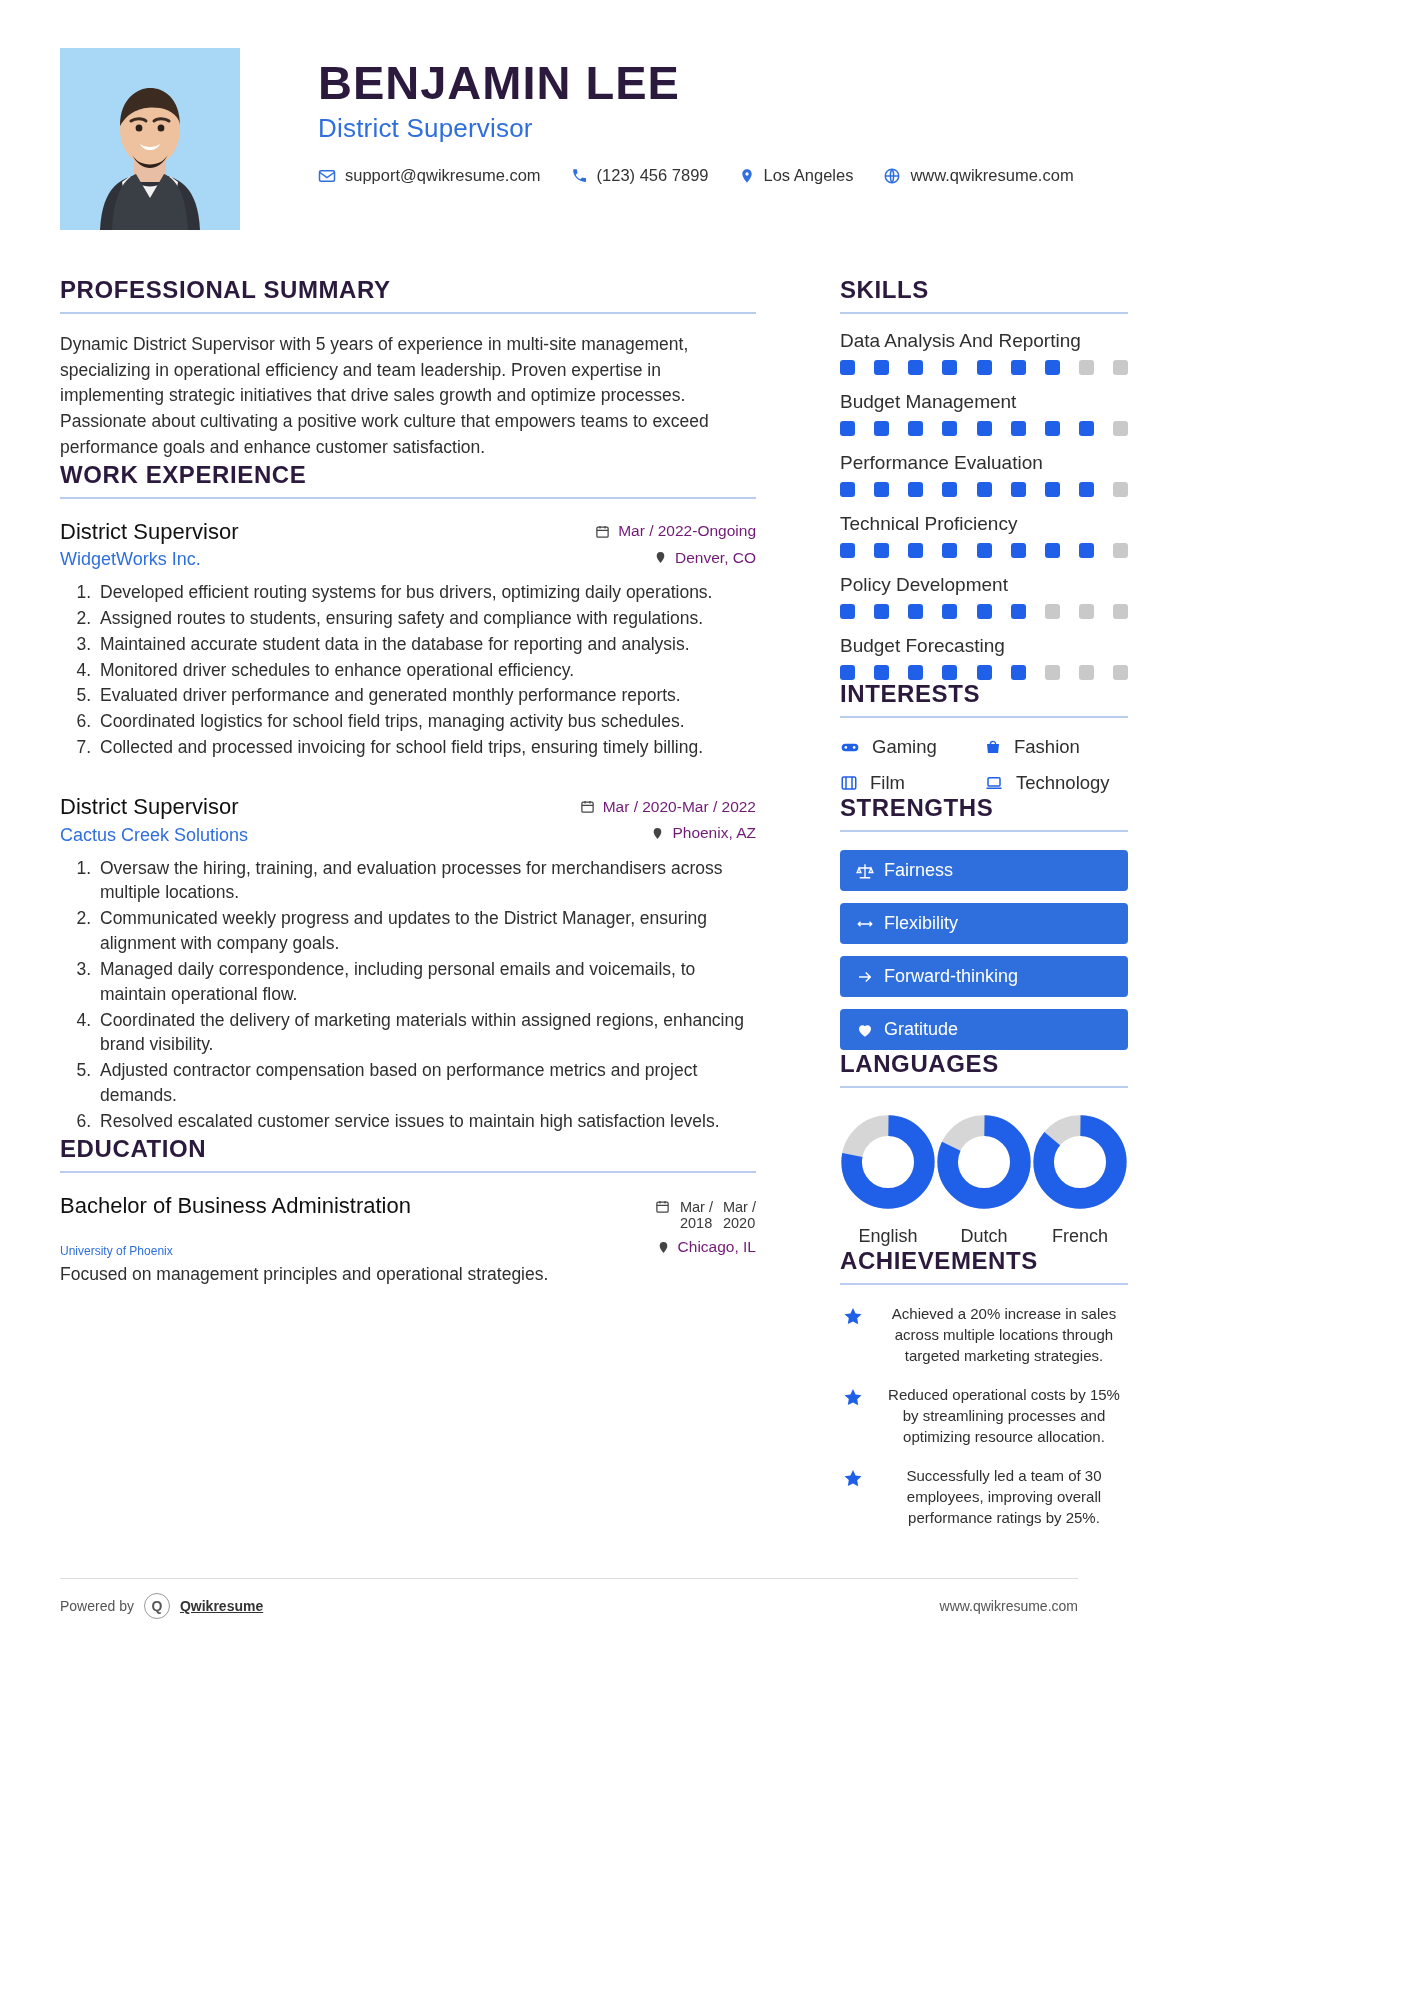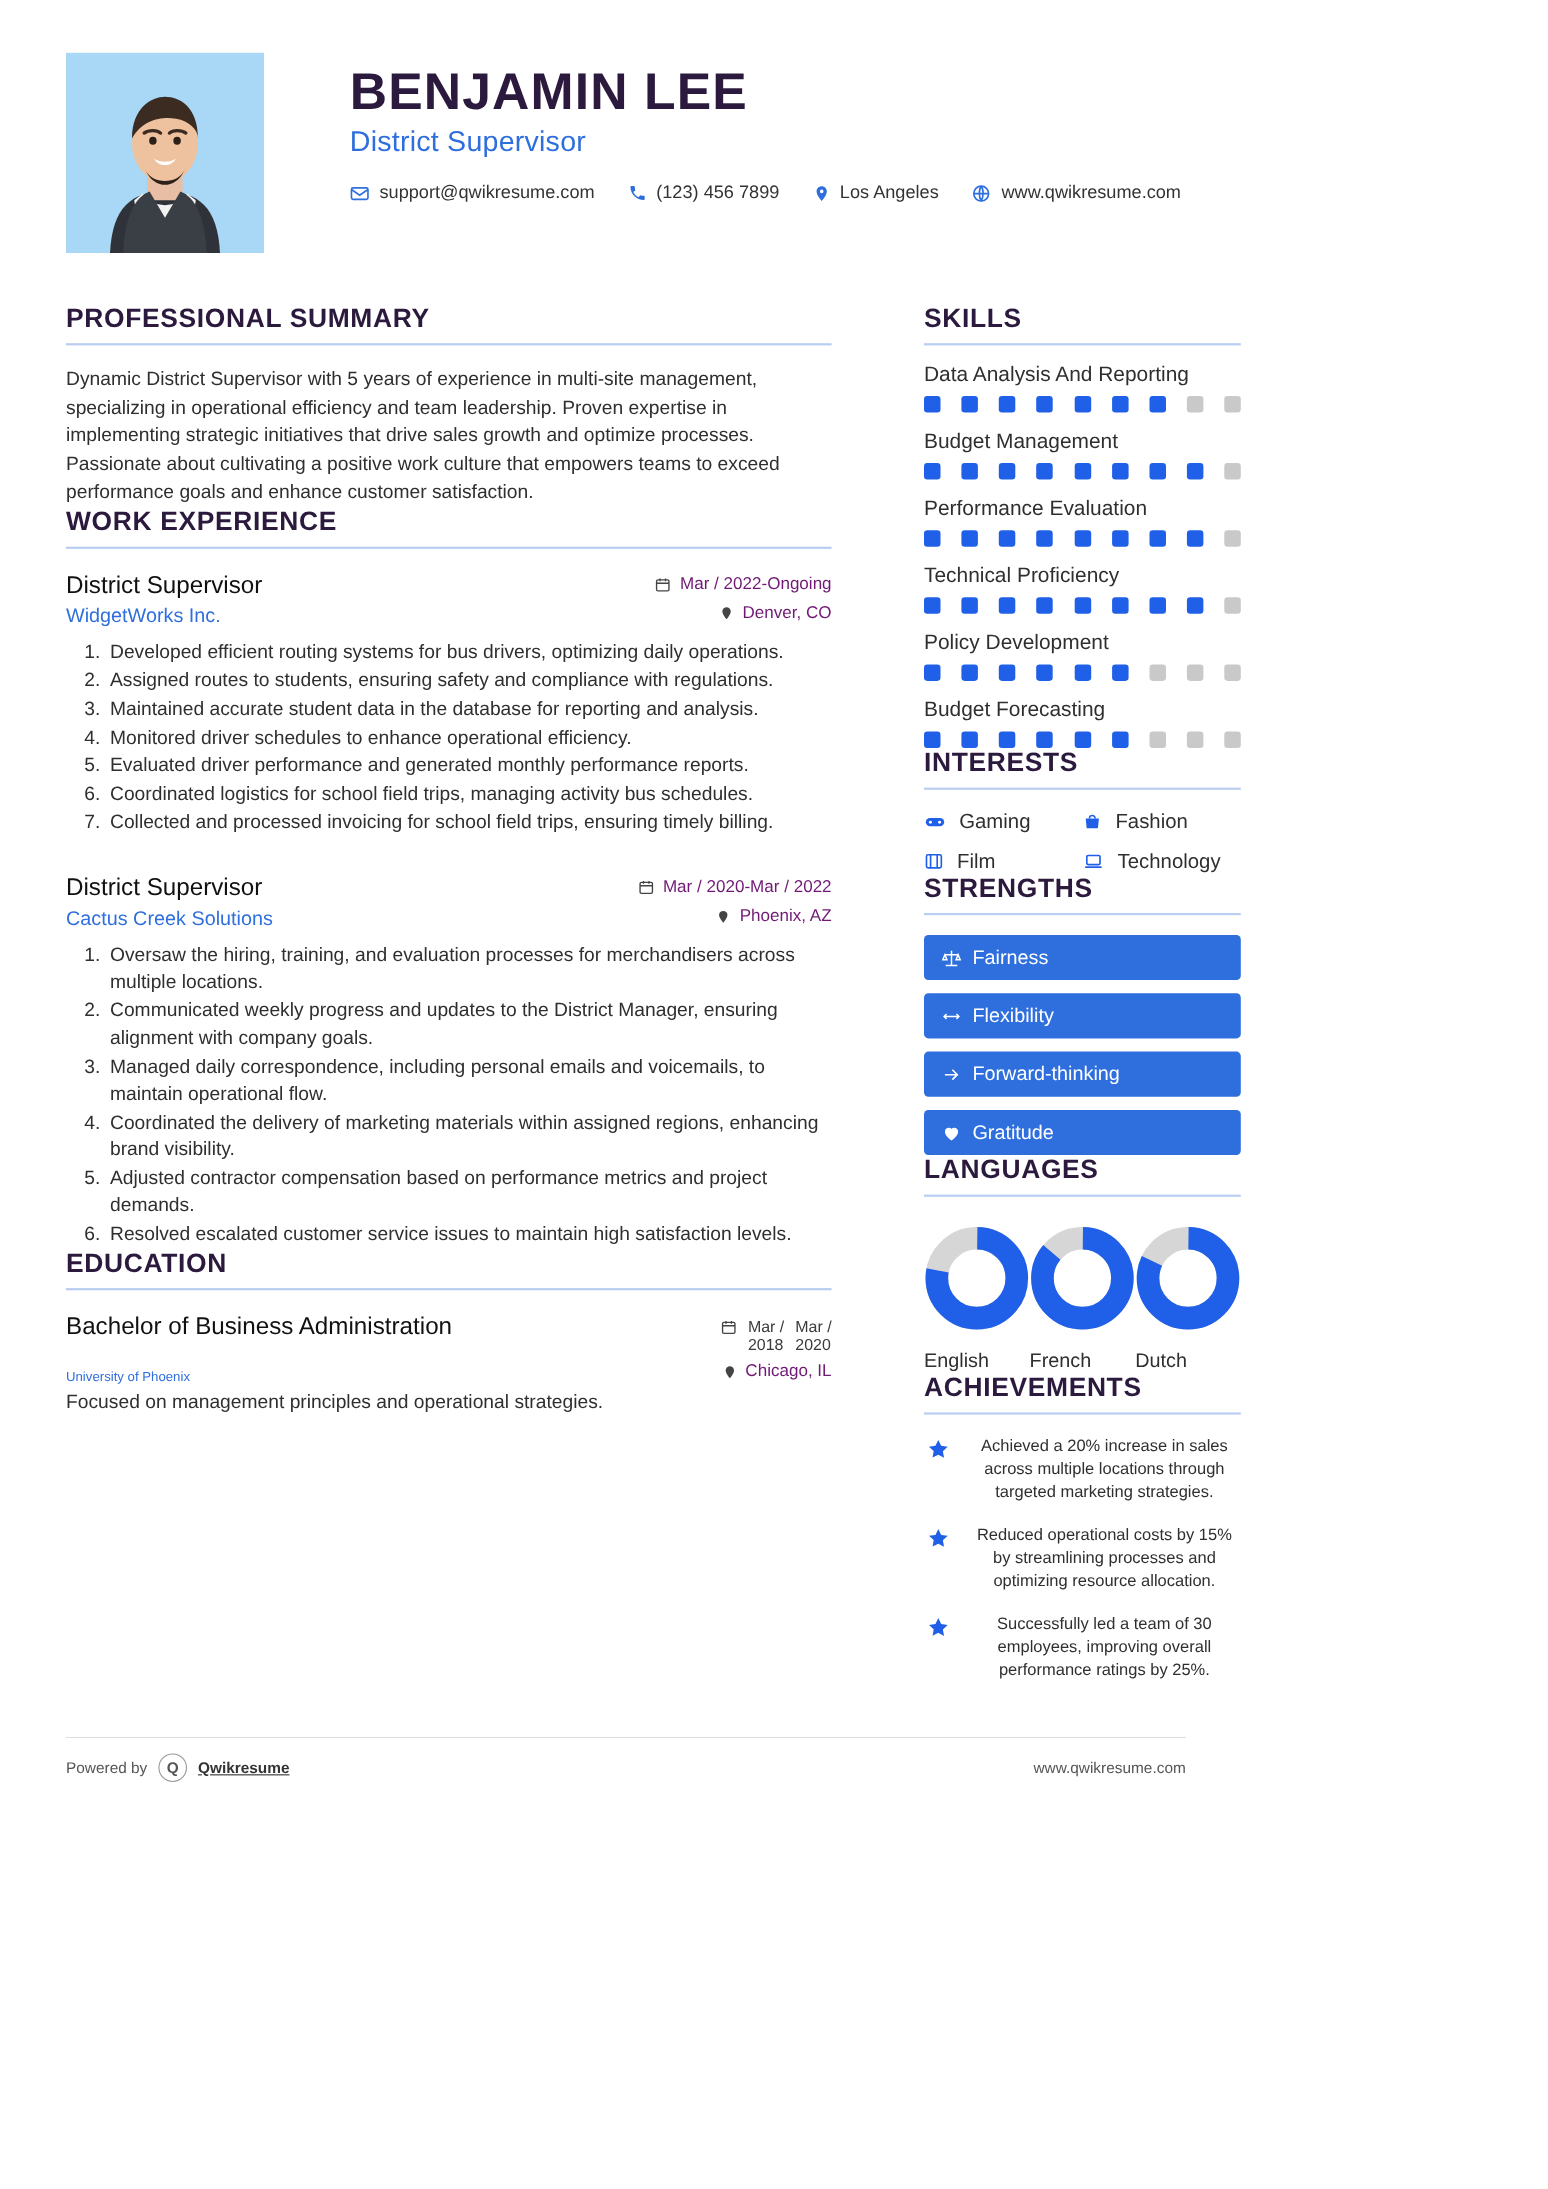--- a/index.html
+++ b/index.html
@@ -240,21 +240,21 @@
     align-items: center;
     gap: 10px;
   }
 
   
   .langs {
     display: flex;
     justify-content: space-around;
     margin-top: 26px;
   }
-  .lang { }
+  .lang { text-align: center; }
   .lang-label {
     font-size: 18px;
     color: #2f2f2f;
     margin-top: 12px;
   }
 
   
   .ach {
     display: flex;
     gap: 14px;
@@ -643,30 +643,30 @@
         <div class="lang">
           <svg width="96" height="96" viewBox="0 0 42 42">
             <circle cx="21" cy="21" r="15.9" fill="none" stroke="#d6d6d6" stroke-width="9"></circle>
             <circle cx="21" cy="21" r="15.9" fill="none" stroke="#2060e8" stroke-width="9" stroke-dasharray="78 22" stroke-dashoffset="25"></circle>
           </svg>
           <div class="lang-label">English</div>
         </div>
         <div class="lang">
           <svg width="96" height="96" viewBox="0 0 42 42">
             <circle cx="21" cy="21" r="15.9" fill="none" stroke="#d6d6d6" stroke-width="9"></circle>
+            <circle cx="21" cy="21" r="15.9" fill="none" stroke="#2060e8" stroke-width="9" stroke-dasharray="82 18" stroke-dashoffset="25"></circle>
+          </svg>
+          <div class="lang-label">Dutch</div>
+        </div>
+        <div class="lang">
+          <svg width="96" height="96" viewBox="0 0 42 42">
+            <circle cx="21" cy="21" r="15.9" fill="none" stroke="#d6d6d6" stroke-width="9"></circle>
             <circle cx="21" cy="21" r="15.9" fill="none" stroke="#2060e8" stroke-width="9" stroke-dasharray="86 14" stroke-dashoffset="25"></circle>
           </svg>
           <div class="lang-label">French</div>
-        </div>
-        <div class="lang">
-          <svg width="96" height="96" viewBox="0 0 42 42">
-            <circle cx="21" cy="21" r="15.9" fill="none" stroke="#d6d6d6" stroke-width="9"></circle>
-            <circle cx="21" cy="21" r="15.9" fill="none" stroke="#2060e8" stroke-width="9" stroke-dasharray="82 18" stroke-dashoffset="25"></circle>
-          </svg>
-          <div class="lang-label">Dutch</div>
         </div>
       </div>
 
       <h2 class="section section-gap">ACHIEVEMENTS</h2>
       <div class="ach">
         <span class="star">
           <svg width="24" height="24" viewBox="0 0 24 24" fill="#2060e8">
               <path d="M12 3l2.6 5.4 5.9.8-4.3 4.1 1 5.9-5.2-2.8L6.8 19l1-5.9L3.5 9.2l5.9-.8L12 3z"></path>
             </svg>
         </span>

